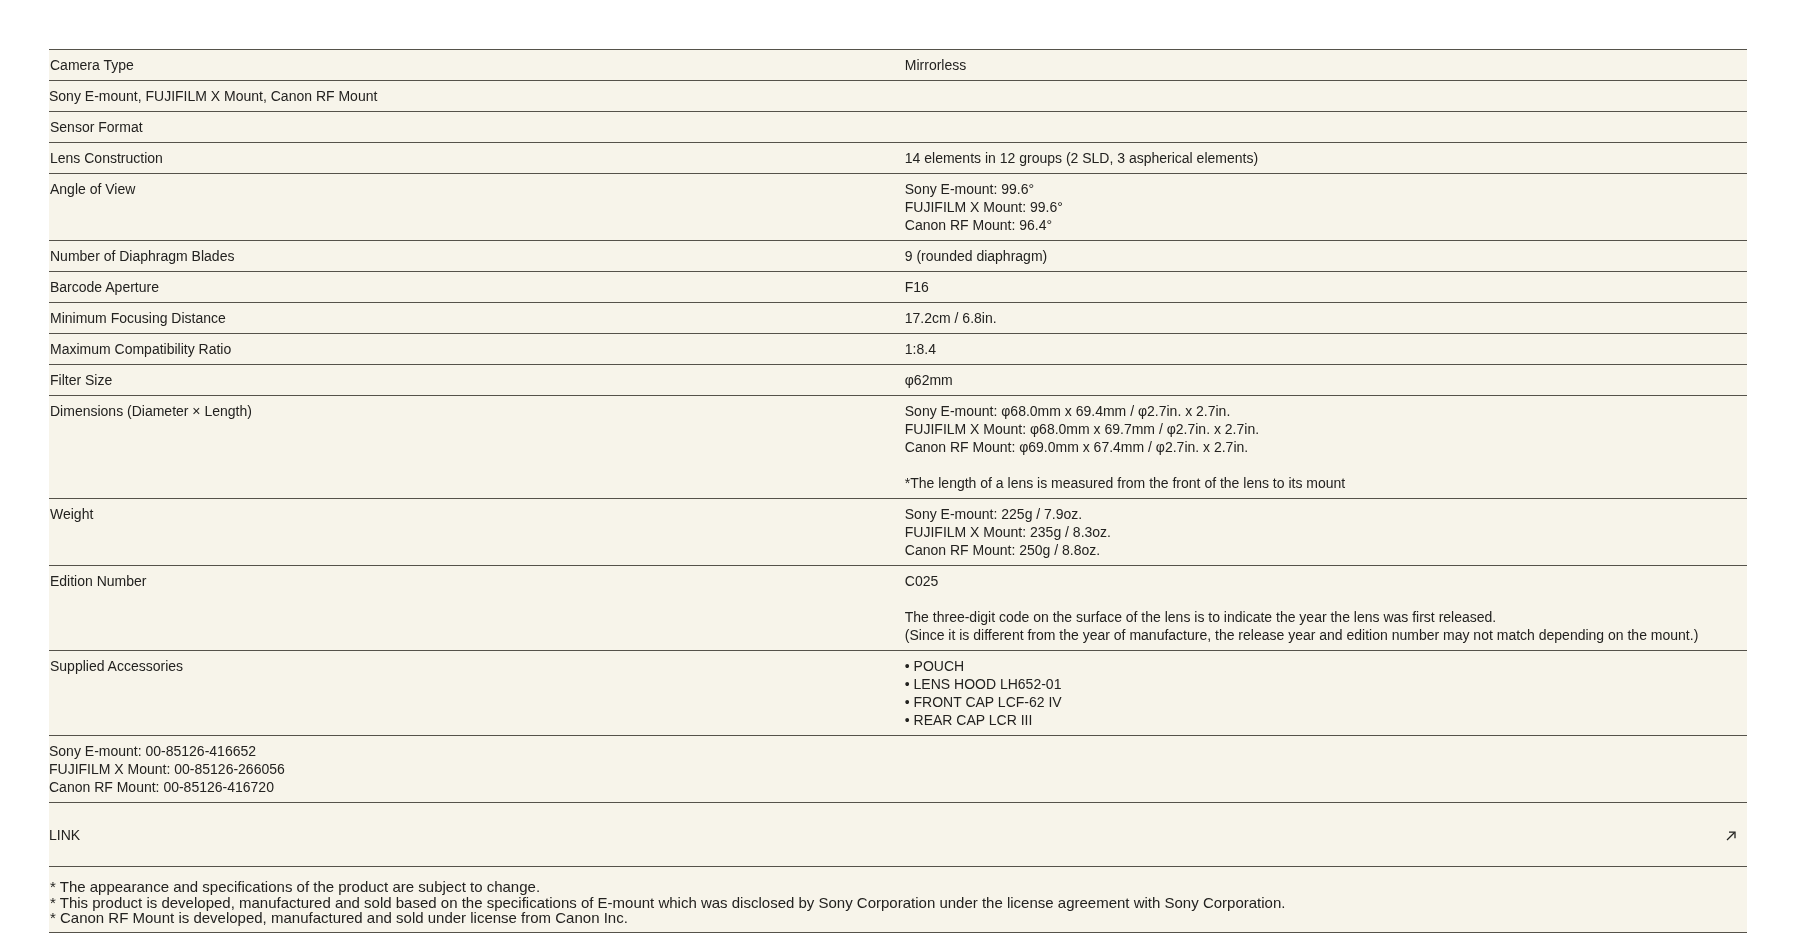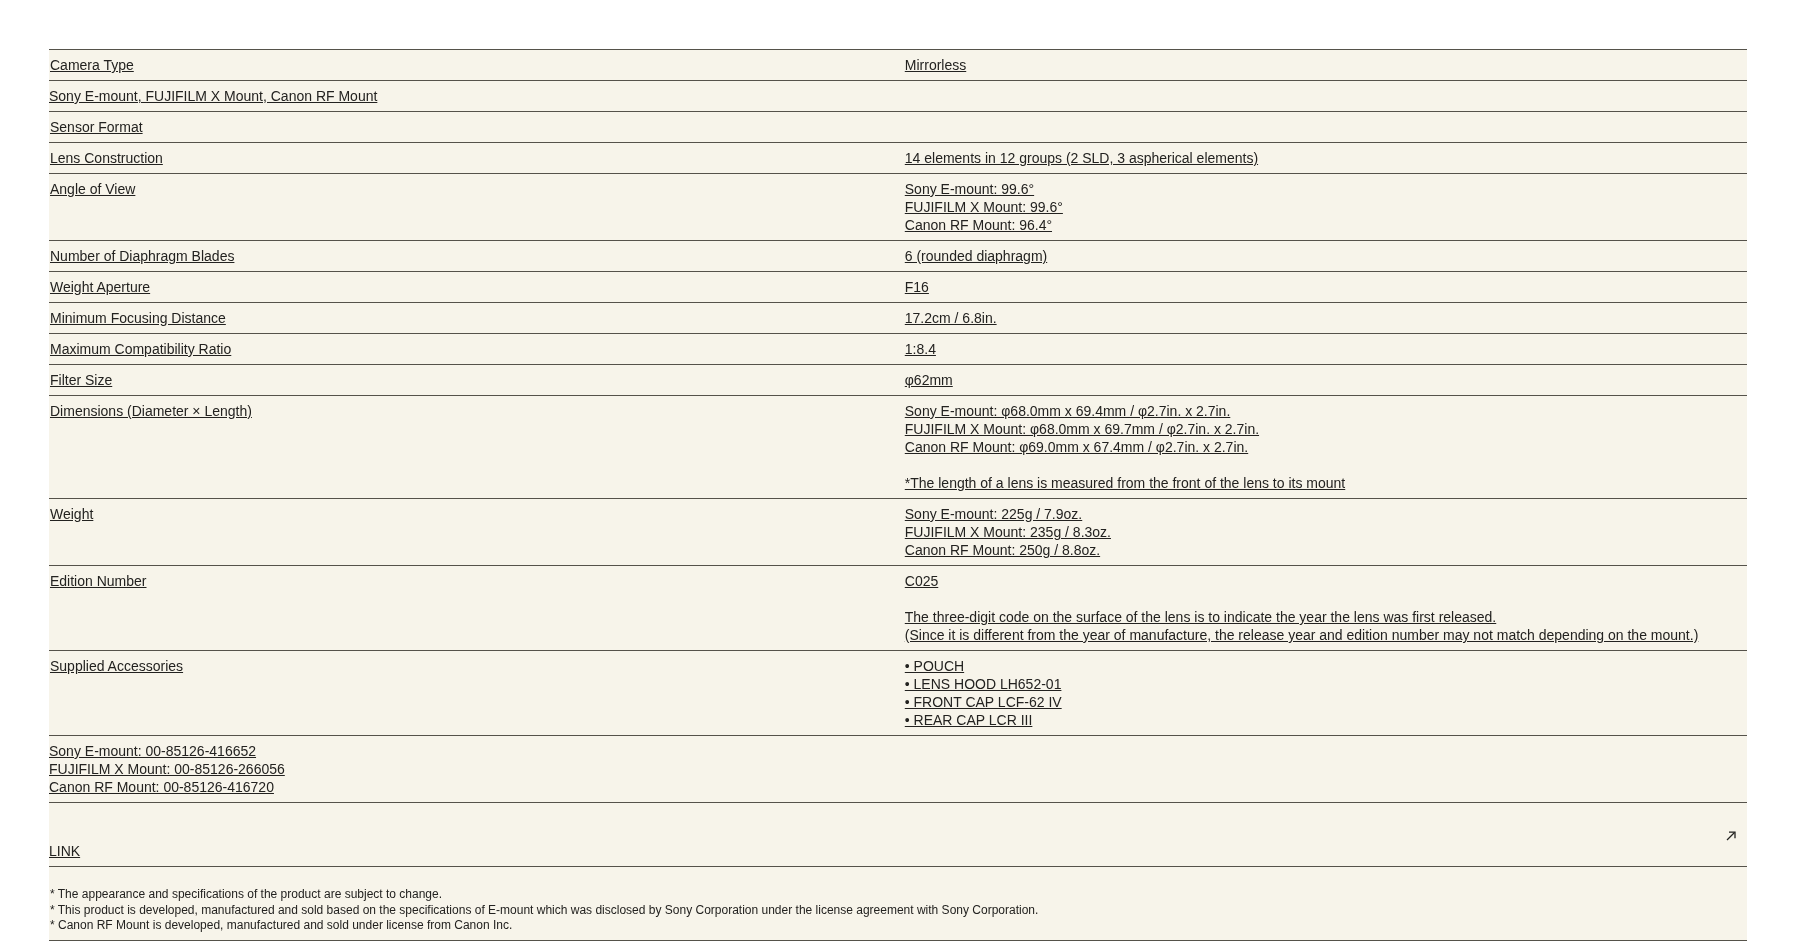--- a/index.html
+++ b/index.html
@@ -21,45 +21,44 @@
     border-bottom:1px solid var(--border);
   }
   .spec-row{
     display:flex;
     border-top:1px solid var(--border);
     font-size:14px;
     line-height:18px;
   }
   .cell{
     padding:6px 0 6px 0;
-    text-decoration:underline;
   }
   .cell-label{
     width:50.4%;
     flex:0 0 50.4%;
     padding-left:1px;
   }
   .cell-value{
     flex:1 1 auto;
     white-space:pre-line;
     display:flex;
     justify-content:space-between;
-    align-items:flex-end;
+    align-items:center;
   }
   .cell-value .val-text{white-space:pre-line;}
   .link-arrow{
     flex:0 0 auto;
     margin:3px 10px 0 8px;
     display:inline-block;
   }
   .link-arrow svg{display:block;}
   .footnotes{
     border-top:1px solid var(--border);
-    padding:20px 0 6px 1px;
-    font-size:12px;
+    padding:12px 0 6px 1px;
+    font-size:15px;
     line-height:15.5px;
     white-space:pre-line;
   }
 </style>
 </head>
 <body>
 
 <div class="spec-wrap">
 
   <div class="spec-row">
@@ -82,25 +81,25 @@
 
   <div class="spec-row">
     <div class="cell cell-label">Angle of View</div>
     <div class="cell cell-value"><span class="val-text">Sony E-mount: 99.6°
 FUJIFILM X Mount: 99.6°
 Canon RF Mount: 96.4°</span></div>
   </div>
 
   <div class="spec-row">
     <div class="cell cell-label">Number of Diaphragm Blades</div>
-    <div class="cell cell-value"><span class="val-text">6 (rounded diaphragm)</span></div>
+    <div class="cell cell-value"><span class="val-text">9 (rounded diaphragm)</span></div>
   </div>
 
   <div class="spec-row">
-    <div class="cell cell-label">Weight Aperture</div>
+    <div class="cell cell-label">Barcode Aperture</div>
     <div class="cell cell-value"><span class="val-text">F16</span></div>
   </div>
 
   <div class="spec-row">
     <div class="cell cell-label">Minimum Focusing Distance</div>
     <div class="cell cell-value"><span class="val-text">17.2cm / 6.8in.</span></div>
   </div>
 
   <div class="spec-row">
     <div class="cell cell-label">Maximum Compatibility Ratio</div>

